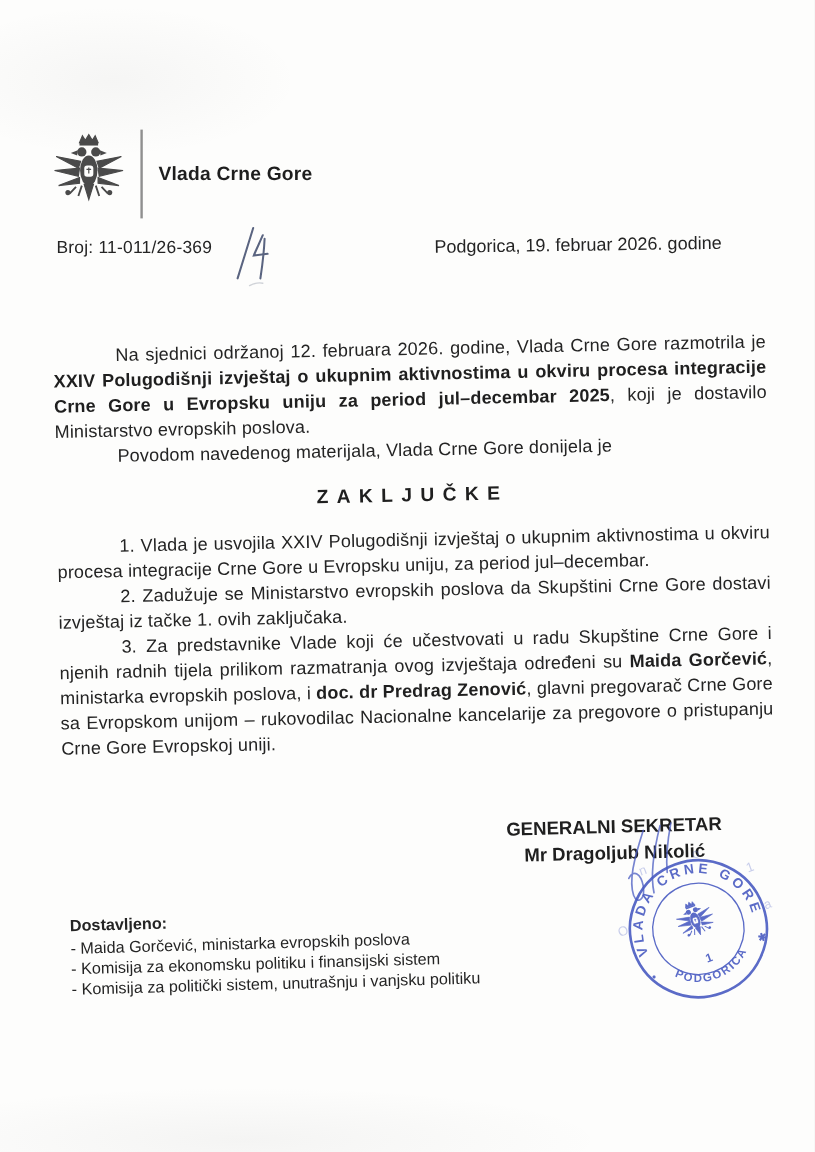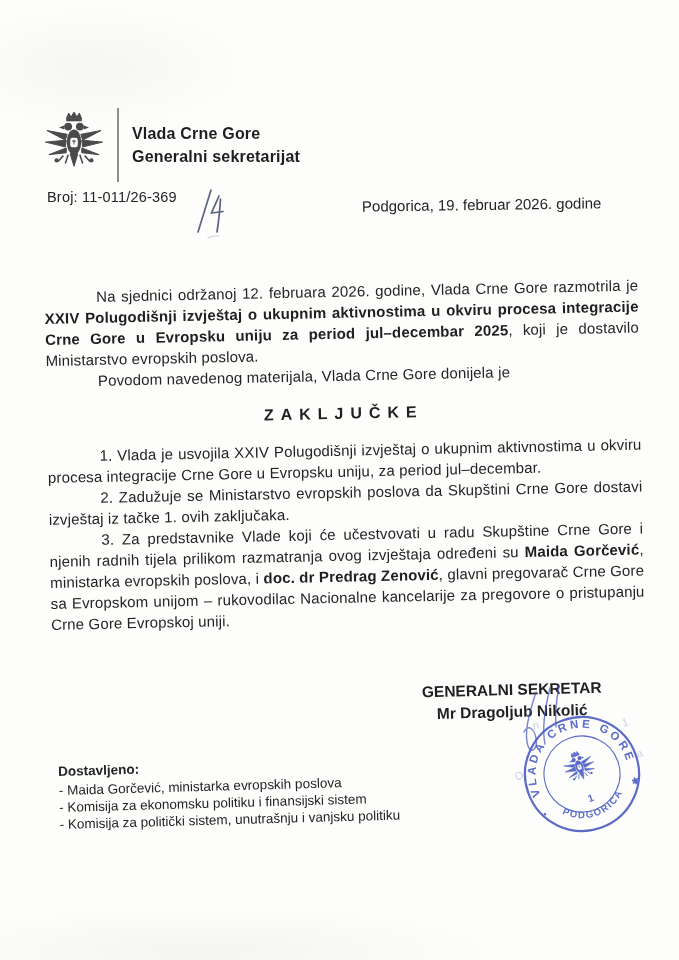--- a/index.html
+++ b/index.html
@@ -14,21 +14,21 @@
     background:
       radial-gradient(220px 90px at 14% 7%, rgba(80,80,80,0.045), transparent 70%),
       radial-gradient(400px 60px at 30% 99%, rgba(80,80,80,0.05), transparent 75%);
   }
   
   .header { position:absolute; left:44px; top:106px; display:flex; align-items:center; gap:13px; }
   .coa { width:60px; height:78px; color:#4a4a4a; }
   .divider { width:2px; height:74px; background:#8f8f8f; }
   .header-lines div { font-weight:700; font-size:16px; line-height:23px; color:#1e1e1e; letter-spacing:0.2px; }
   
-  .ref { position:absolute; left:47px; top:189px; font-size:14.5px; color:#242424; letter-spacing:0.2px; }
+  .ref { position:absolute; left:47px; top:199px; font-size:14.5px; color:#242424; letter-spacing:0.2px; }
   .hand-num { position:absolute; left:194px; top:186px; width:40px; height:58px; }
   .place-date { position:absolute; left:362px; top:196px; font-size:15px; color:#242424; transform:rotate(-0.8deg); }
   
   .body {
     position:absolute; left:44px; top:287px; width:594px;
     font-size:15px; line-height:21px; letter-spacing:0.15px;
     transform:rotate(-1.2deg); transform-origin:left top;
   }
   .body p { text-align:justify; text-indent:52px; }
   .body b { font-weight:700; color:#1f1f1f; }
@@ -88,21 +88,20 @@
 
 <div class="page">
 
   <div class="header">
     <svg class="coa" viewBox="0 0 62 76">
       <use href="#mne-eagle"></use>
     </svg>
     <div class="divider"></div>
     <div class="header-lines">
       <div>Vlada Crne Gore</div>
-      <div>Generalni sekretarijat</div>
     </div>
   </div>
 
   <div class="ref">Broj: 11-011/26-369</div>
   <svg class="hand-num" viewBox="0 0 40 58">
     <g fill="none" stroke="#5a6480" stroke-width="1.7" stroke-linecap="round">
       <path d="M4 46 L17 4"></path>
       <path d="M25 10 C22 17 19 23 17.5 27 L29 25.5"></path>
       <path d="M26.5 13 C26 24 24.5 36 23 46"></path>
     </g>

